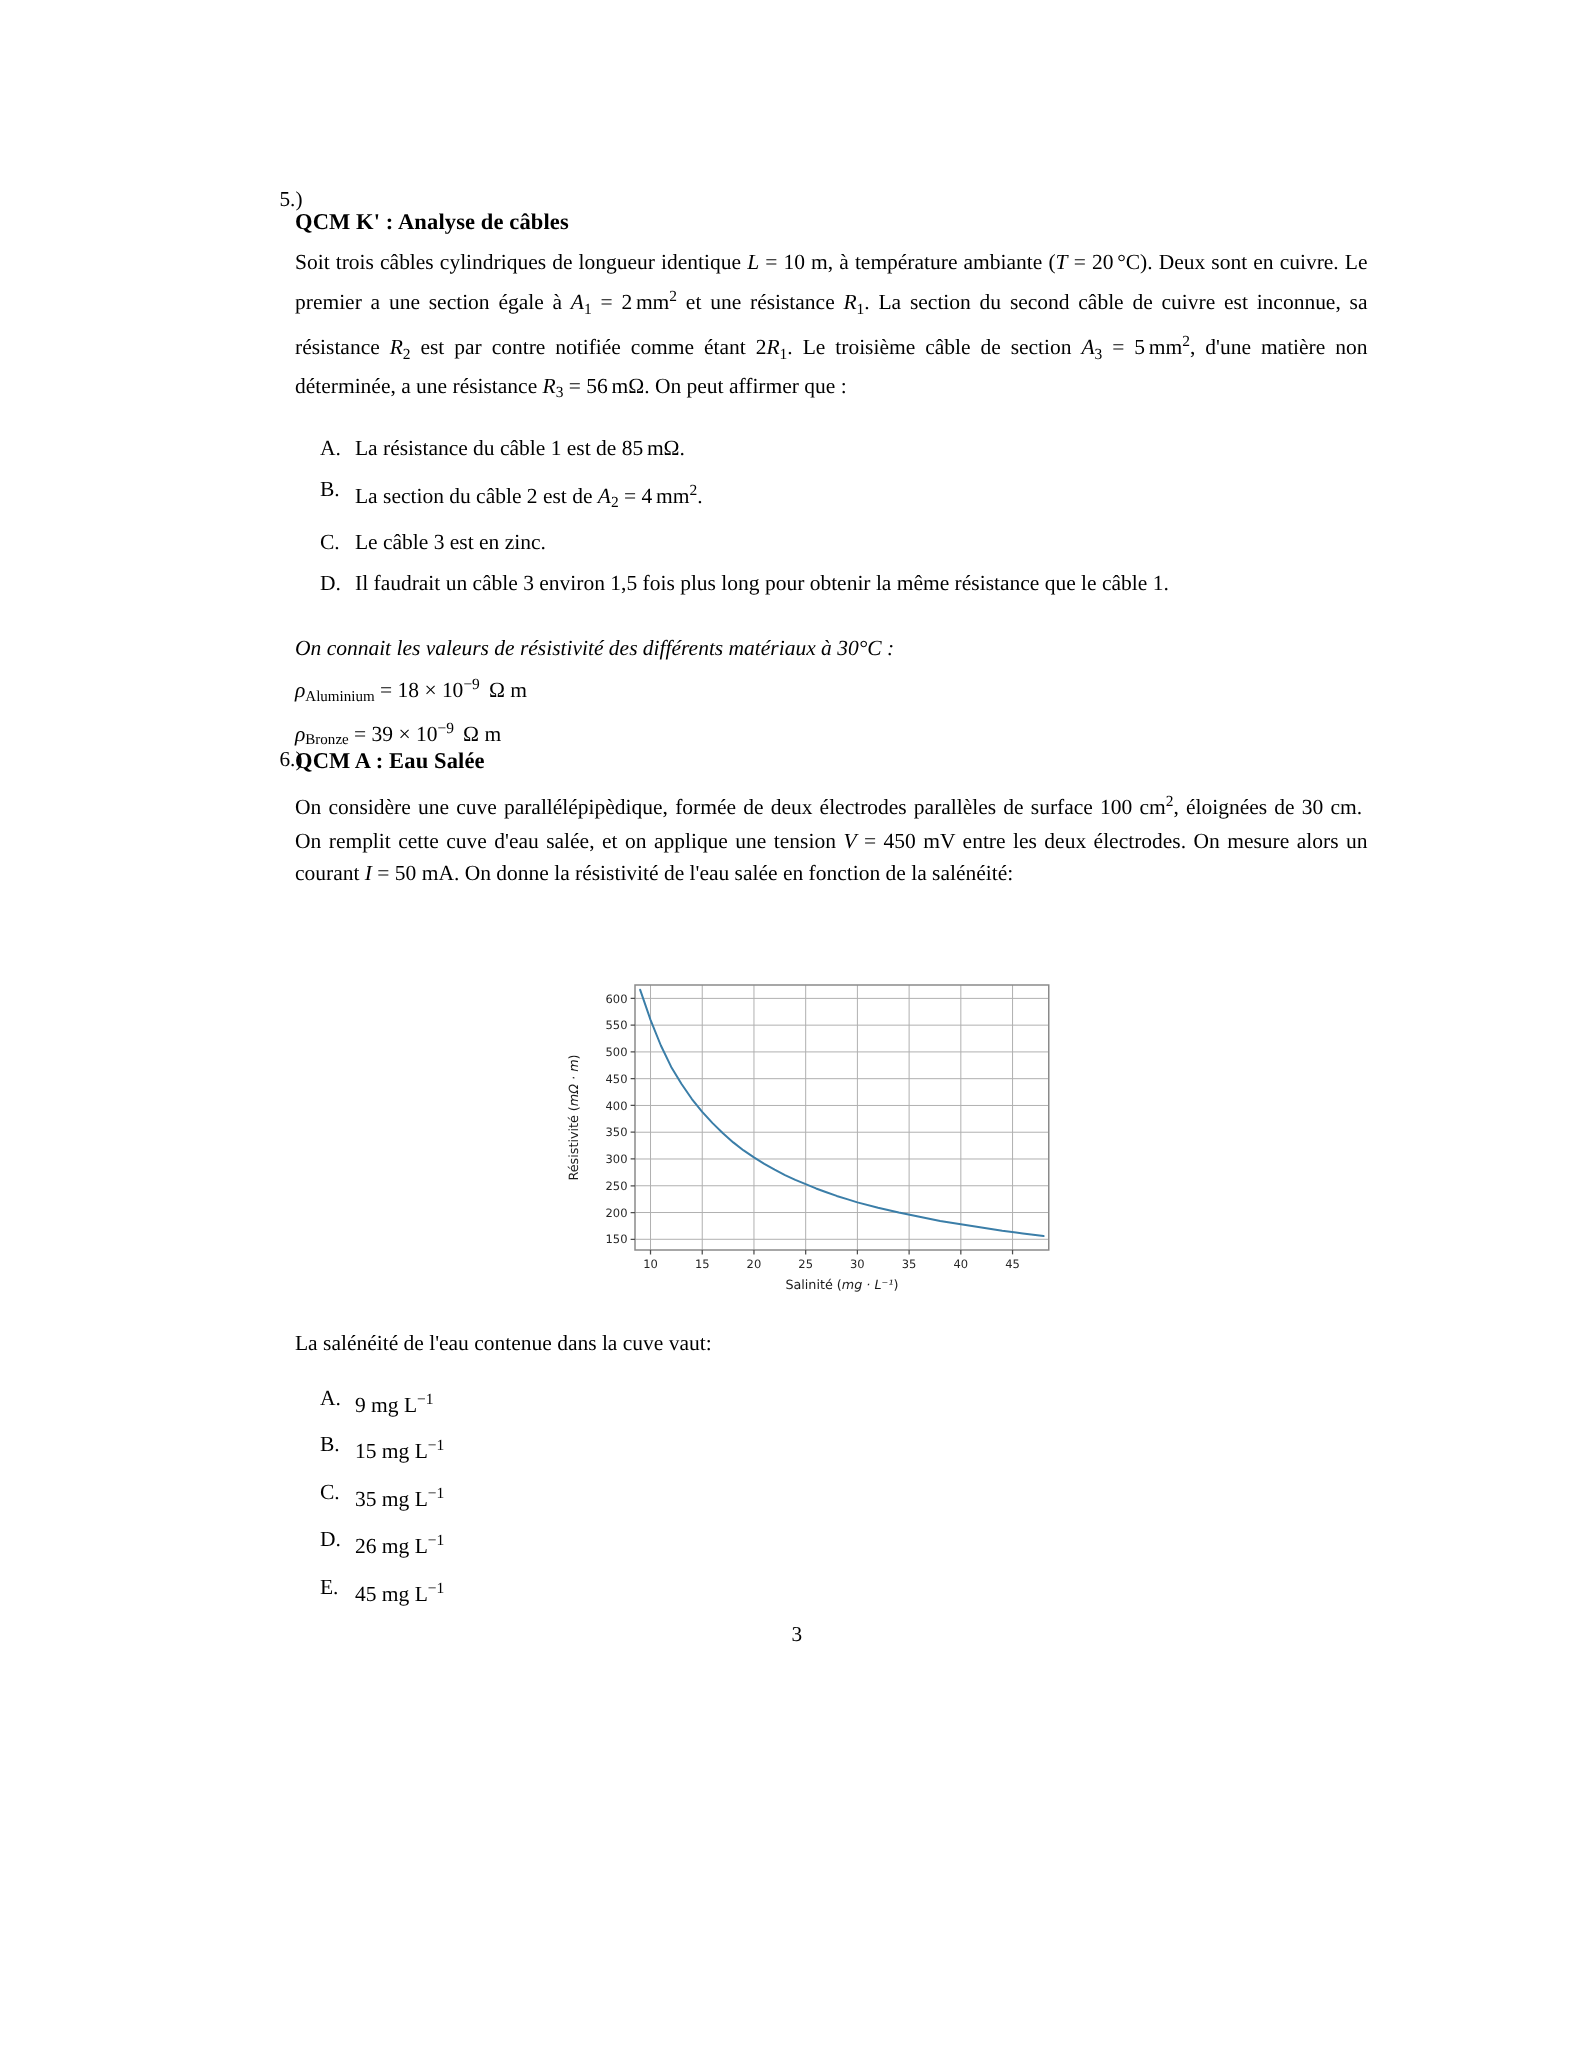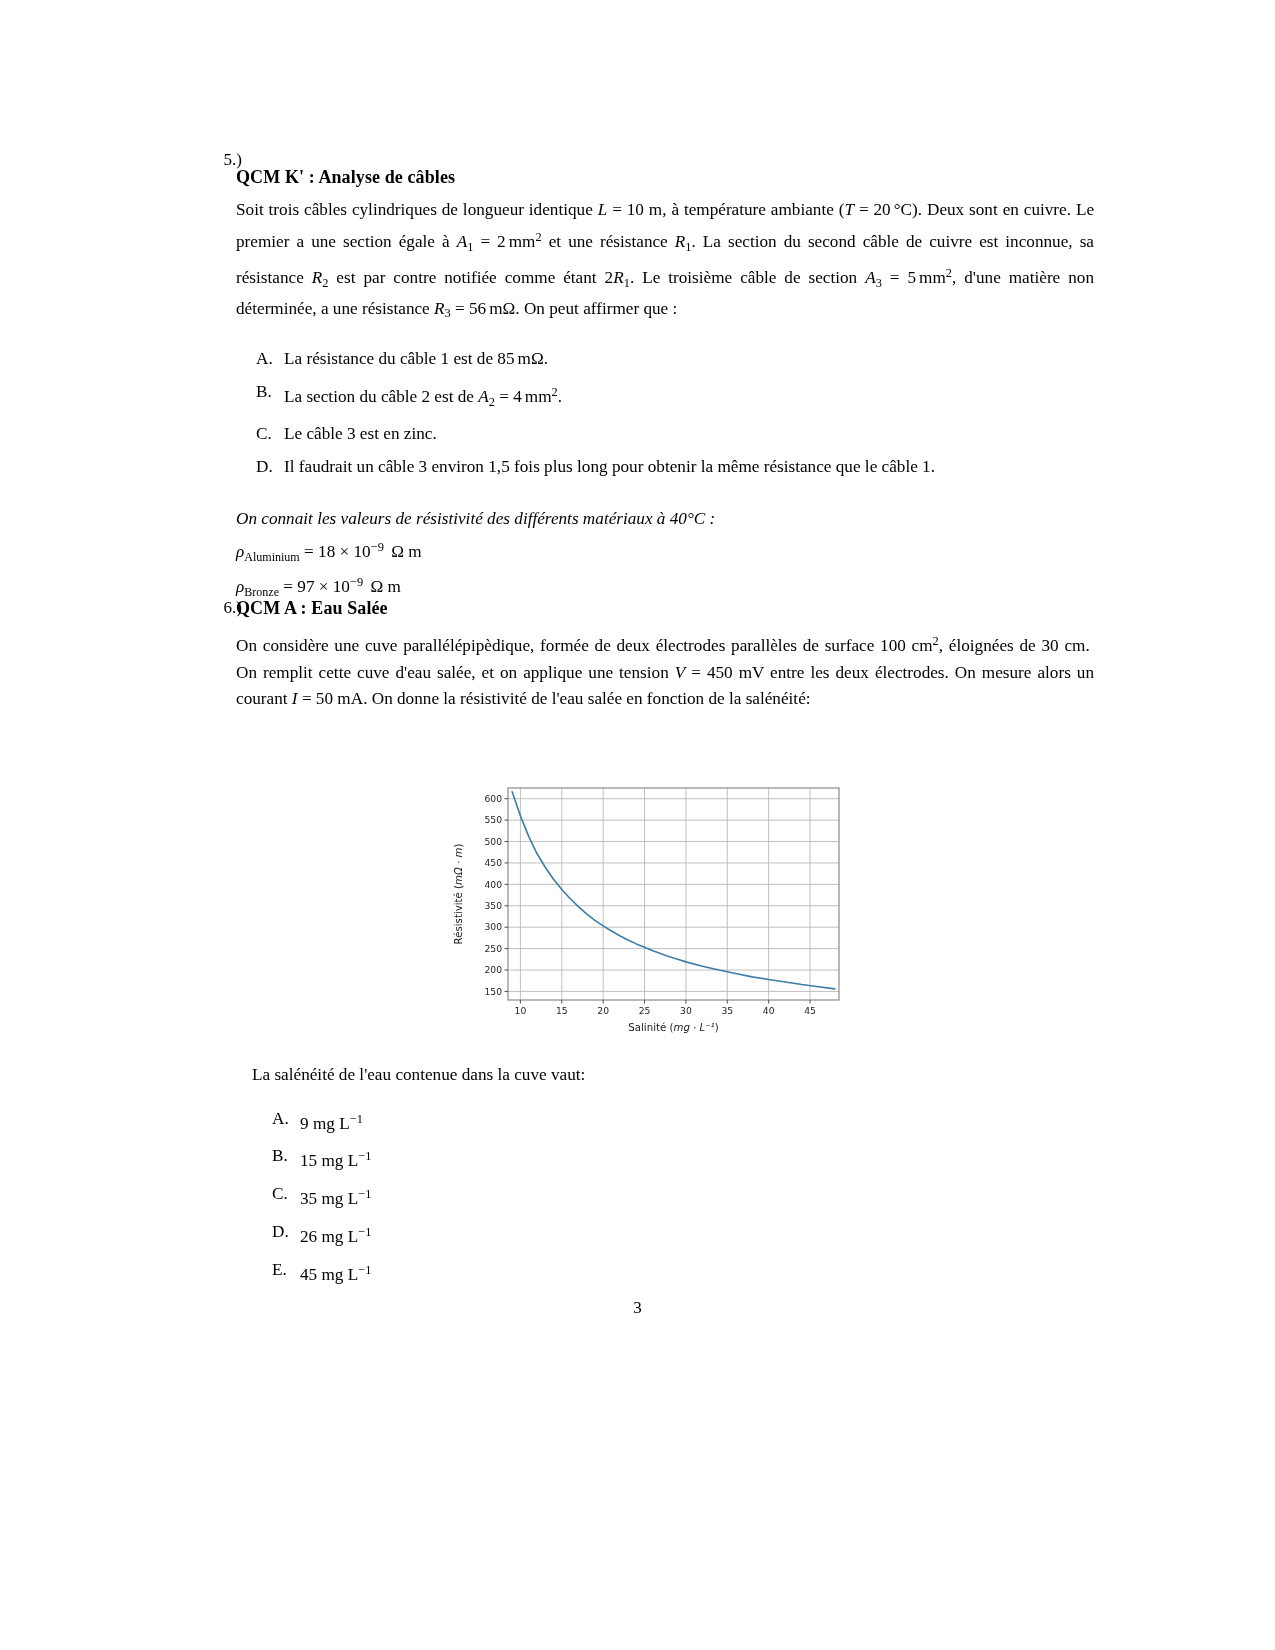--- a/index.html
+++ b/index.html
@@ -109,32 +109,32 @@
         <div class="choice">
           <span class="lbl">C.</span>
           <span class="txt">Le câble 3 est en zinc.</span>
         </div>
         <div class="choice">
           <span class="lbl">D.</span>
           <span class="txt">Il faudrait un câble 3 environ 1,5 fois plus long pour obtenir la même résistance que le câble 1.</span>
         </div>
       </div>
 
-      <div class="italicnote" style="margin-top:26px;">On connait les valeurs de résistivité des différents matériaux à 40°C :</div>
+      <div class="italicnote" style="margin-top:26px;">On connait les valeurs de résistivité des différents matériaux à 30°C :</div>
 
       <div style="margin-top:6px;">
         <div class="rho-line">
           <i class="mvar">ρ</i><span class="subtxt">Aluminium</span>
           = <span>18</span>
           × 10<span class="sup">−9</span>
           <span class="sp"></span><span>Ω m</span>
         </div>
         <div class="rho-line">
           <i class="mvar">ρ</i><span class="subtxt">Bronze</span>
-          = <span>97</span>
+          = <span>39</span>
           × 10<span class="sup">−9</span>
           <span class="sp"></span><span>Ω m</span>
         </div>
       </div>
     </div>
   </div>
 
   <div class="qblock" style="left:196px; top:598px; width:898px;">
 
     <div class="qnum">6.)</div>
@@ -209,21 +209,21 @@
           <line x1="323.66249999999997" y1="230" x2="323.66249999999997" y2="233.5" stroke="#4d4d4d" stroke-width="1"></line>
           <text x="323.66249999999997" y="244" text-anchor="middle" font-family="&quot;DejaVu Sans&quot;, sans-serif" font-size="9.2" fill="#262626">40</text>
           <line x1="365.03749999999997" y1="230" x2="365.03749999999997" y2="233.5" stroke="#4d4d4d" stroke-width="1"></line>
           <text x="365.03749999999997" y="244" text-anchor="middle" font-family="&quot;DejaVu Sans&quot;, sans-serif" font-size="9.2" fill="#262626">45</text>
         </g>
         <text x="0" y="0" text-anchor="middle" font-family="&quot;DejaVu Sans&quot;, sans-serif" font-size="10.2" fill="#1a1a1a" transform="translate(17,124) rotate(-90)"><tspan>Résistivité (</tspan><tspan font-style="italic">mΩ · m</tspan><tspan>)</tspan></text>
         <text x="228.5" y="261" text-anchor="middle" font-family="&quot;DejaVu Sans&quot;, sans-serif" font-size="10.2" fill="#1a1a1a"><tspan>Salinité (</tspan><tspan font-style="italic">mg · L⁻¹</tspan><tspan>)</tspan></text>
       </svg>
   </div>
 
-  <div class="qblock" style="left:236px; top:1062px; width:858px;margin-left:16px;">
+  <div class="qblock" style="left:236px; top:1062px; width:858px;">
     <div class="para">La salénéité de l'eau contenue dans la cuve vaut:</div>
 
     <div class="choices" style="margin-left:20px; margin-top:14px;">
       <div class="choice">
         <span class="lbl">A.</span>
         <span class="txt"><span>9</span> <span>mg  L</span><span class="sup">−1</span></span>
       </div>
       <div class="choice">
         <span class="lbl">B.</span>
         <span class="txt"><span>15</span> <span>mg  L</span><span class="sup">−1</span></span>

